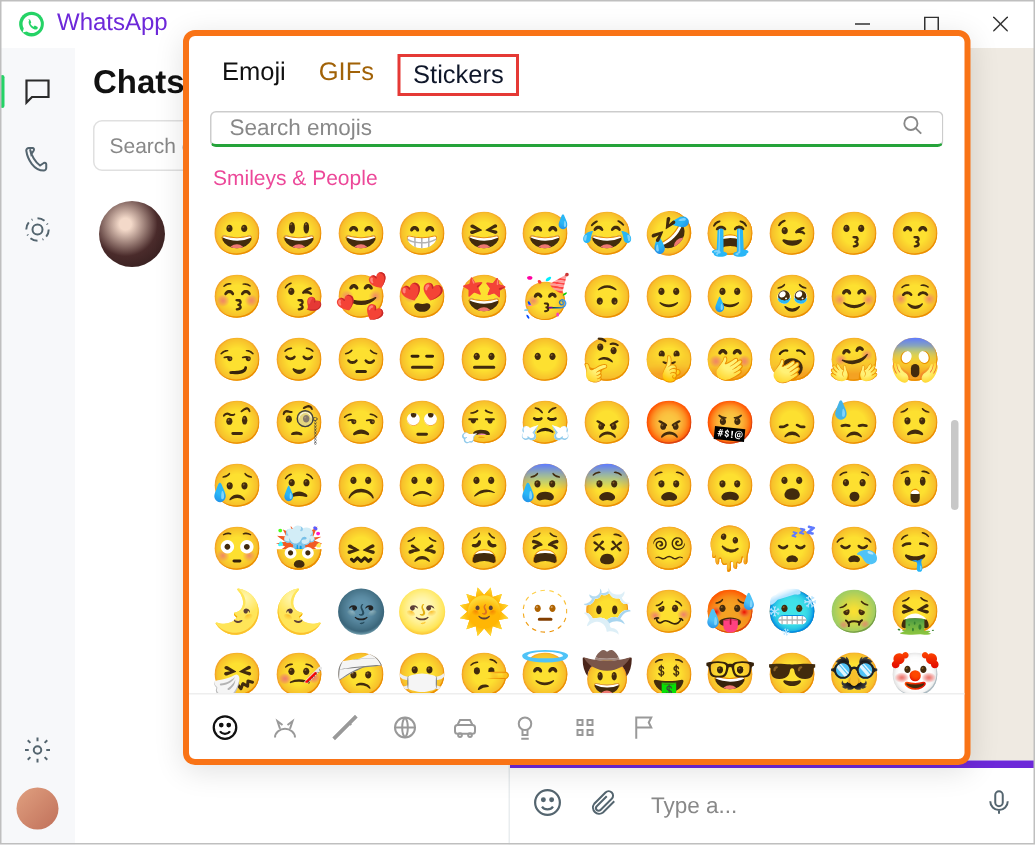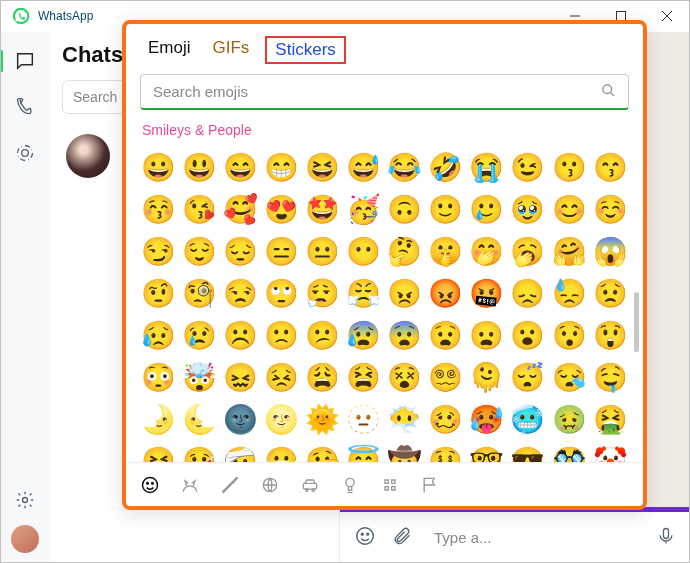--- a/index.html
+++ b/index.html
@@ -1,21 +1,21 @@
 <!DOCTYPE html>
 <html><head>
 <meta charset="utf-8">
 <style>
   * { box-sizing: border-box; margin: 0; padding: 0; font-family: "Segoe UI", sans-serif; }
   body { width: 690px; height: 563px; background: #fff; overflow: hidden; position: relative; }
   
   
   .titlebar { height: 32px; display: flex; align-items: center; padding-left: 12px; }
   .titlebar .logo { width: 18px; height: 18px; margin-right: 8px; }
-  .titlebar .name { font-size: 12px; color: #0c4a6e; flex: 1; }
+  .titlebar .name { font-size: 16px; color: #6d28d9; flex: 1; }
   .titlebar .winbtn { width: 46px; height: 32px; display: flex; align-items: center; justify-content: center; color: #333; }
   .titlebar .winbtn svg { display:block; }
   
   
   .app { display: flex; height: calc(100% - 32px); }
   .leftbar { width: 50px; background: #f7f8fa; display: flex; flex-direction: column; align-items: center; padding-top: 18px; gap: 24px; color: #54656f; position: relative; }
   .leftbar .icon { width: 22px; height: 22px; display:flex; align-items:center; justify-content:center; }
   .leftbar .active-mark { position:absolute; left:0; top:18px; width:3px; height:22px; background:#25d366; border-radius:2px; }
   .leftbar .bottom-group { position:absolute; bottom:10px; width:100%; display:flex; flex-direction:column; align-items:center; gap:14px; }
   .avatar-sm { width:28px; height:28px; border-radius:50%; background:linear-gradient(135deg,#e0a080,#c0705a); }
@@ -29,22 +29,22 @@
   .conv { flex: 1; background: #efeae2; position: relative; display:flex; flex-direction:column; }
   .conv-body { flex:1; }
   .composer { height: 56px; background:#fff; border-top:5px solid #6d28d9; display:flex; align-items:center; padding:0 14px; gap:16px; color:#54656f; }
   .composer .msg { flex:1; font-size:15px; color:#888; padding-left:6px; }
   
   
   .popup { position: absolute; left: 122px; top: 20px; width: 525px; height: 490px; background: #fff; border:4px solid #f97316; border-radius: 8px; box-shadow: 0 4px 20px rgba(0,0,0,0.12); display:flex; flex-direction:column; z-index:10; }
   .popup-tabs { display:flex; gap:10px; padding: 12px 16px 10px; font-size:17px; }
   .popup-tabs .tab { color:#a16207; cursor:pointer; padding:2px 6px; }
   .popup-tabs .tab.active { color:#111; font-weight:400; }
-  .popup-tabs .tab.highlight { border:2.5px solid #e53935; padding: 2px 8px; color:#1d4ed8; }
-  .popup-search { margin: 0 14px 6px; height:36px; border:1px solid #ccc; border-bottom:2px solid #25a33a; border-radius:4px; display:flex; align-items:center; padding:0 12px; color:#888; font-size:15px; justify-content:space-between; }
+  .popup-tabs .tab.highlight { border:2.5px solid #e53935; padding: 2px 8px; color:#0f172a; }
+  .popup-search { margin: 0 14px 6px; height:24px; border:1px solid #ccc; border-bottom:2px solid #25a33a; border-radius:4px; display:flex; align-items:center; padding:0 12px; color:#888; font-size:15px; justify-content:space-between; }
   .popup-cat { padding: 6px 16px 4px; font-size:14px; color:#ec4899; }
   .emoji-grid { flex:1; overflow:hidden; padding: 4px 12px; display:grid; grid-template-columns: repeat(12, 1fr); grid-auto-rows: 42px; gap:0; position:relative; }
   .emoji { font-size:28px; display:flex; align-items:center; justify-content:center; cursor:pointer; }
   .grid-scroll { position:absolute; right:4px; top:150px; width:5px; height:60px; background:#c8c8c8; border-radius:3px; }
   .popup-bottom { height:44px; border-top:1px solid #eee; display:flex; align-items:center; padding:0 14px; gap:20px; color:#777; }
   .popup-bottom .caticon { width:20px; height:20px; display:flex; align-items:center; justify-content:center; }
   
   
   .frame { position:absolute; inset:0; border:1px solid #bfbfbf; pointer-events:none; }
 </style>

